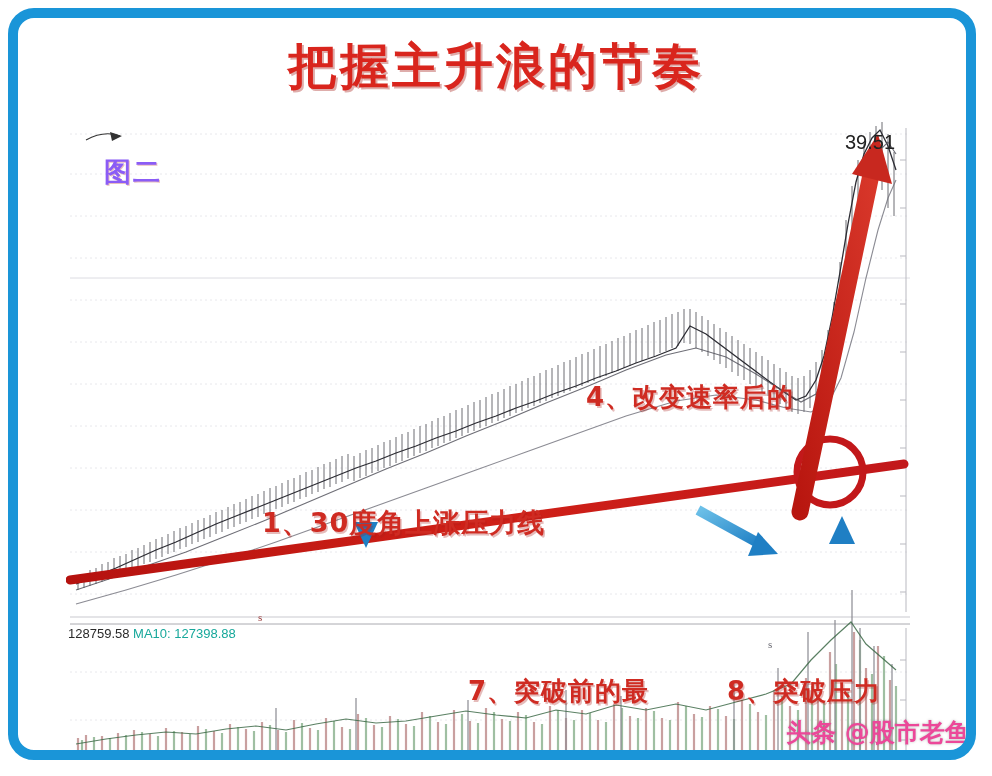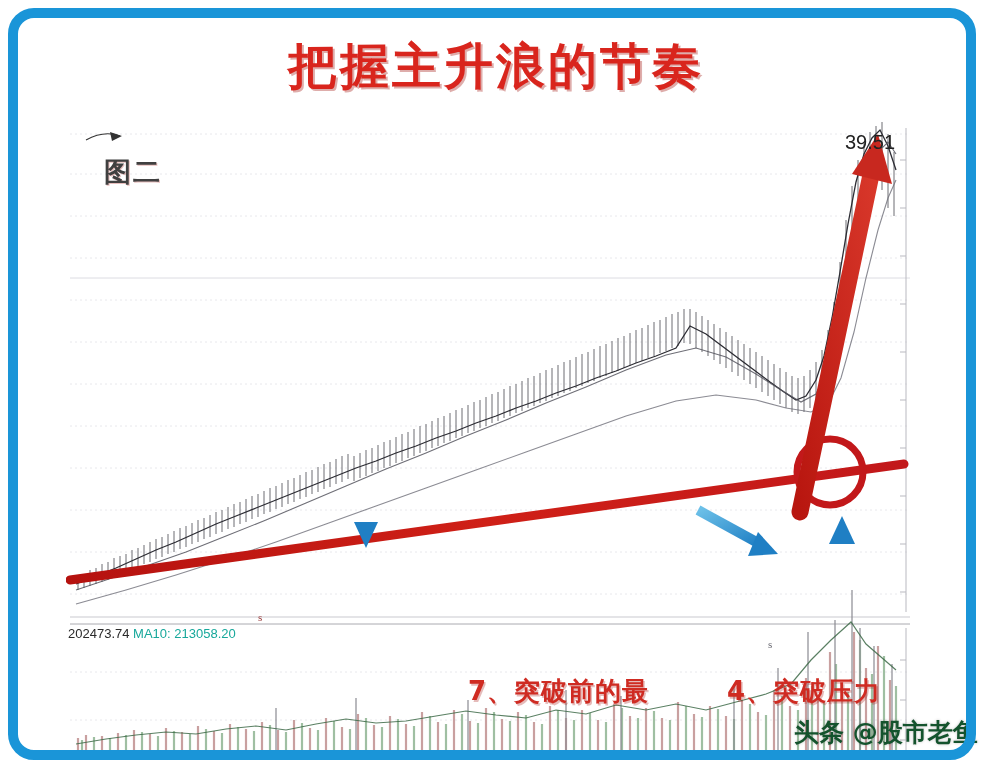--- a/index.html
+++ b/index.html
@@ -17,21 +17,21 @@
   .title{position:absolute;left:0;top:34px;width:992px;text-align:center;
          font-size:49px;font-weight:bold;letter-spacing:3px;color:#d9251d;
          text-shadow:2px 2px 0 rgba(160,20,15,.35);font-family:"DejaVu Sans",sans-serif;}
 
   
   .chart-wrap{position:absolute;left:66px;top:112px;width:848px;height:644px;}
   .chart-wrap svg{display:block;}
 
   
   .fig-label{position:absolute;left:104px;top:154px;font-size:27px;font-weight:bold;
-             color:#404040;letter-spacing:2px;font-family:"DejaVu Sans",sans-serif;
+             color:#8b5cf6;letter-spacing:2px;font-family:"DejaVu Sans",sans-serif;
              text-shadow:1px 1px 0 rgba(180,40,35,.3);}
 
   
   .price-tag{position:absolute;left:845px;top:131px;font-size:20px;color:#222;
              font-family:"Liberation Sans",sans-serif;}
 
   
   .indicator{position:absolute;left:68px;top:626px;font-size:13px;white-space:nowrap;
              font-family:"Liberation Sans",sans-serif;}
   .indicator .v1{color:#2a2a2a;}
@@ -45,22 +45,22 @@
   #anno1{left:262px;top:443px;font-size:27px;letter-spacing:1px;}
   #anno4{left:586px;top:307px;font-size:26px;line-height:36px;letter-spacing:1px;}
   #anno2{left:468px;top:579px;font-size:26px;line-height:45px;letter-spacing:1px;}
   #anno3{left:727px;top:579px;font-size:26px;line-height:45px;letter-spacing:1px;}
 
   
   .s-mark{position:absolute;font-size:11px;color:#9a3d3d;font-family:"Liberation Serif",serif;}
 
   
   .watermark{position:absolute;left:786px;top:716px;font-size:25px;font-weight:bold;
-             color:#14532d;white-space:nowrap;font-family:"DejaVu Sans",sans-serif;
-             text-shadow:0 0 3px rgba(0,0,0,.25);margin-left:8px;}
+             color:#ec4899;white-space:nowrap;font-family:"DejaVu Sans",sans-serif;
+             text-shadow:0 0 3px rgba(0,0,0,.25);}
 </style>
 </head>
 <body>
 
 <div id="root">
 
   <div class="chart-wrap">
     <svg width="848" height="644" viewBox="0 0 848 644" xmlns="http://www.w3.org/2000/svg">
       <defs>
         <linearGradient id="redTrend" x1="0" y1="0" x2="1" y2="0">
@@ -458,38 +458,42 @@
     </svg>
   </div>
 
   <div class="title">把握主升浪的节奏</div>
 
   <div class="fig-label">图二</div>
 
   <div class="price-tag">39.51</div>
 
   <div class="indicator">
-    <span class="v1">202473.74</span>
-    <span class="v2">MA10: 213058.20</span>
+    <span class="v1">128759.58</span>
+    <span class="v2">MA10: 127398.88</span>
   </div>
 
   <div class="s-mark" style="left:258px;top:611px;">s</div>
   <div class="s-mark" style="left:768px;top:638px;color:#6a6a72;">s</div>
 
+  <div class="anno" id="anno1">
+    <span class="ln">1、30度角上涨压力线</span>
+  </div>
 
   <div class="anno" id="anno4">
+    <span class="ln">4、改变速率后的</span>
   </div>
 
   <div class="anno" id="anno2">
     <span class="ln">7、突破前的最</span>
     
   </div>
 
   <div class="anno" id="anno3">
-    <span class="ln">4、突破压力</span>
+    <span class="ln">8、突破压力</span>
     
   </div>
 
   <div class="watermark">头条 @股市老鱼</div>
 
   <div class="frame"></div>
 
 </div>
 
 </body></html>

